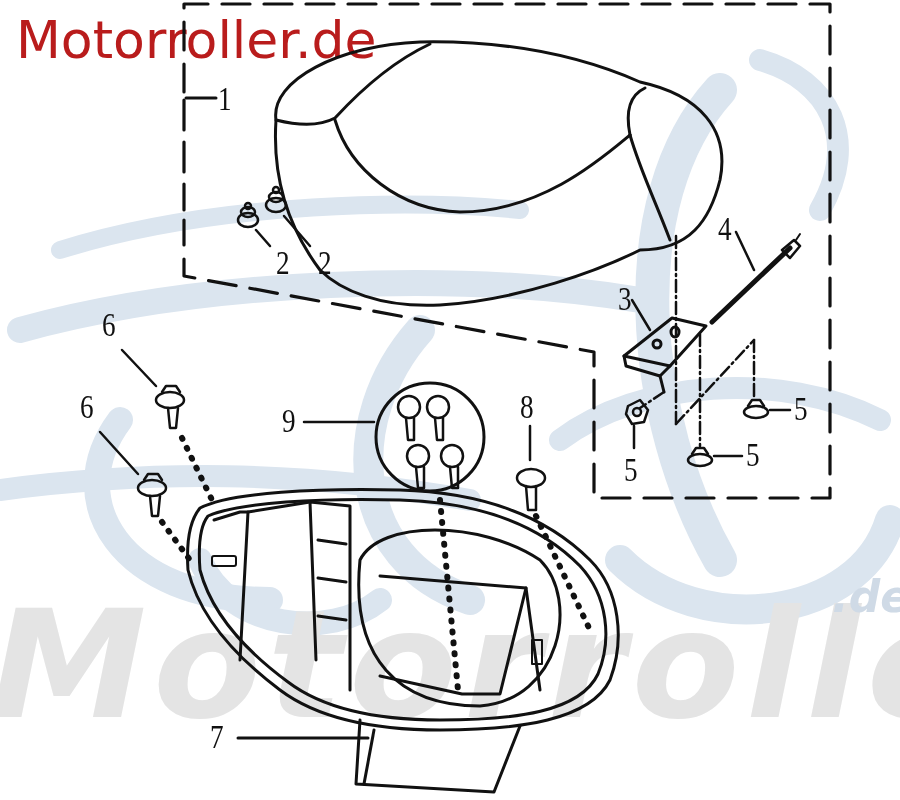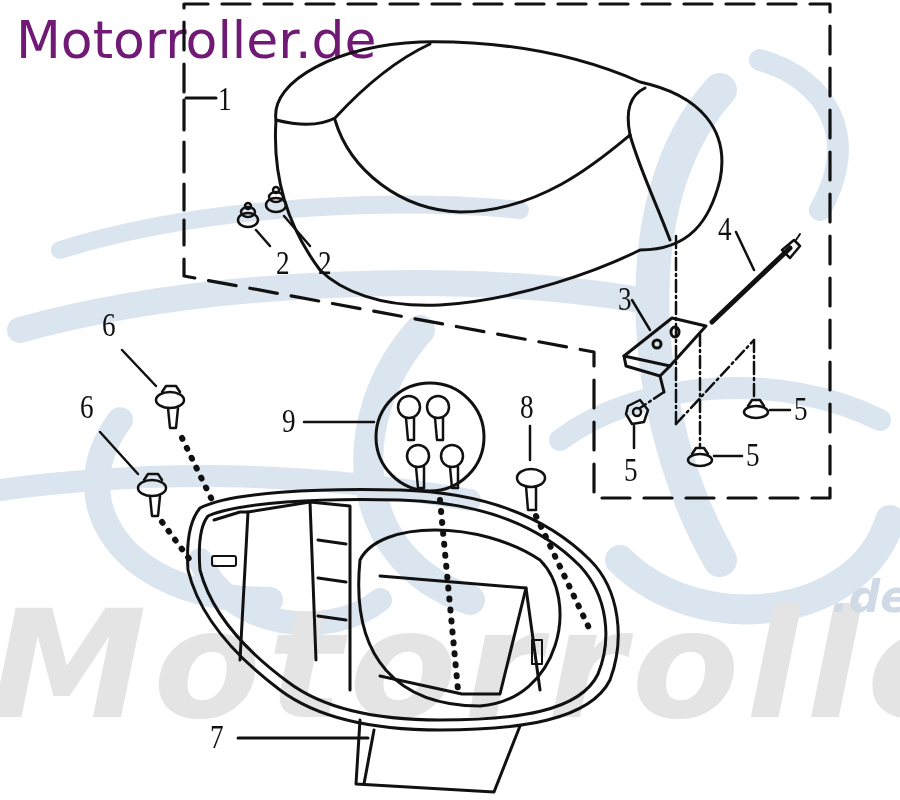--- a/index.html
+++ b/index.html
@@ -1,18 +1,18 @@
 <!DOCTYPE html>
 <html><head>
 <meta charset="utf-8">
 <style>
   html,body{margin:0;padding:0;background:#ffffff;}
   body{width:900px;height:800px;overflow:hidden;position:relative;font-family:"DejaVu Serif",serif;}
   #stage{position:absolute;left:0;top:0;width:900px;height:800px;}
-  .wm-top{position:absolute;left:16px;top:14px;font-family:"DejaVu Sans",sans-serif;font-size:52px;color:#701a75;letter-spacing:0px;line-height:1;}
+  .wm-top{position:absolute;left:16px;top:14px;font-family:"DejaVu Sans",sans-serif;font-size:52px;color:#b91c1c;letter-spacing:0px;line-height:1;}
   .wm-big{position:absolute;left:-10px;top:590px;font-family:"DejaVu Sans",sans-serif;font-weight:bold;font-style:italic;font-size:150px;color:#e4e4e4;line-height:1;letter-spacing:6px;transform:scaleX(1.05);transform-origin:left top;white-space:nowrap;}
   .wm-de{position:absolute;left:832px;top:575px;font-family:"DejaVu Sans",sans-serif;font-weight:bold;font-style:italic;font-size:44px;color:#cfdae6;line-height:1;}
   svg{position:absolute;left:0;top:0;}
   .callout{position:absolute;font-family:"Liberation Serif","DejaVu Serif",serif;font-size:34px;color:#111;line-height:1;transform:scaleX(0.8);transform-origin:left top;}
 </style>
 </head>
 <body>
 
 <div id="stage">
 

